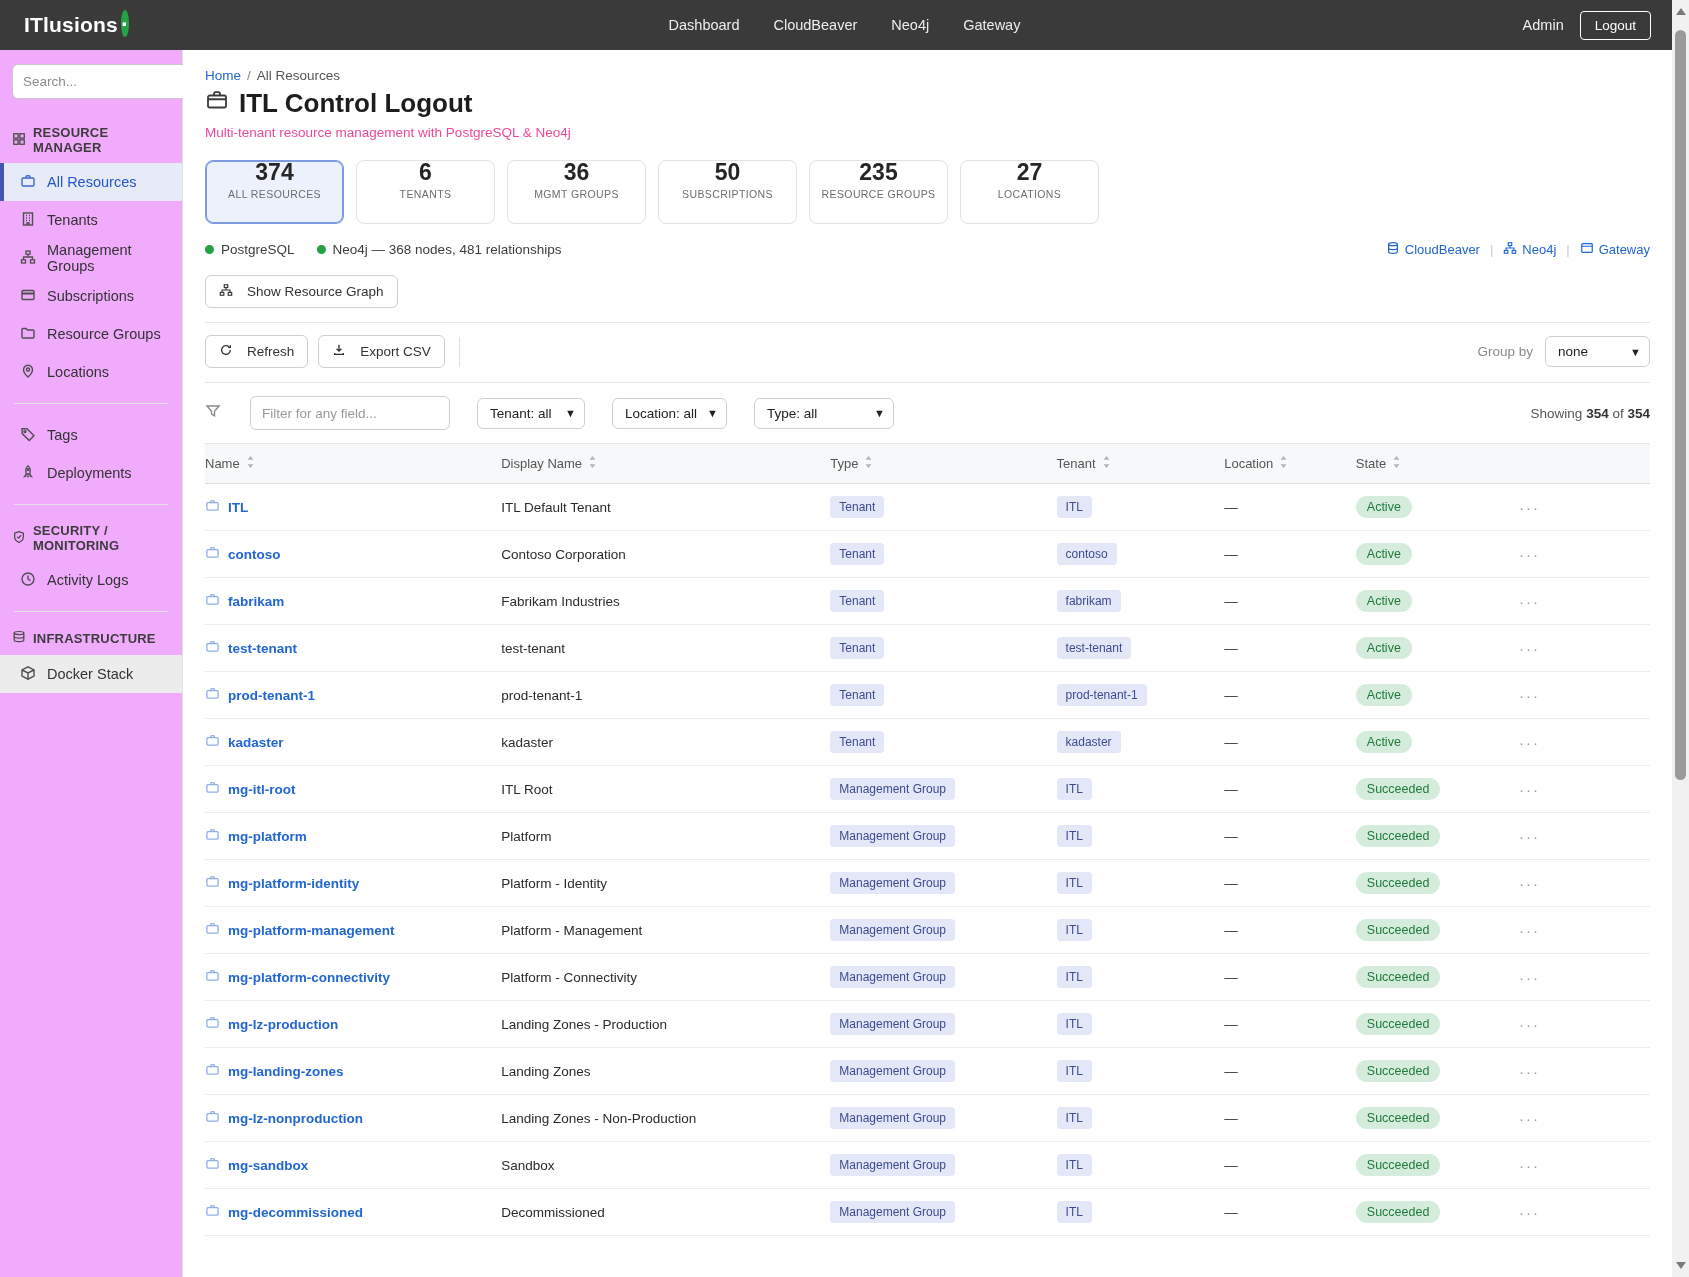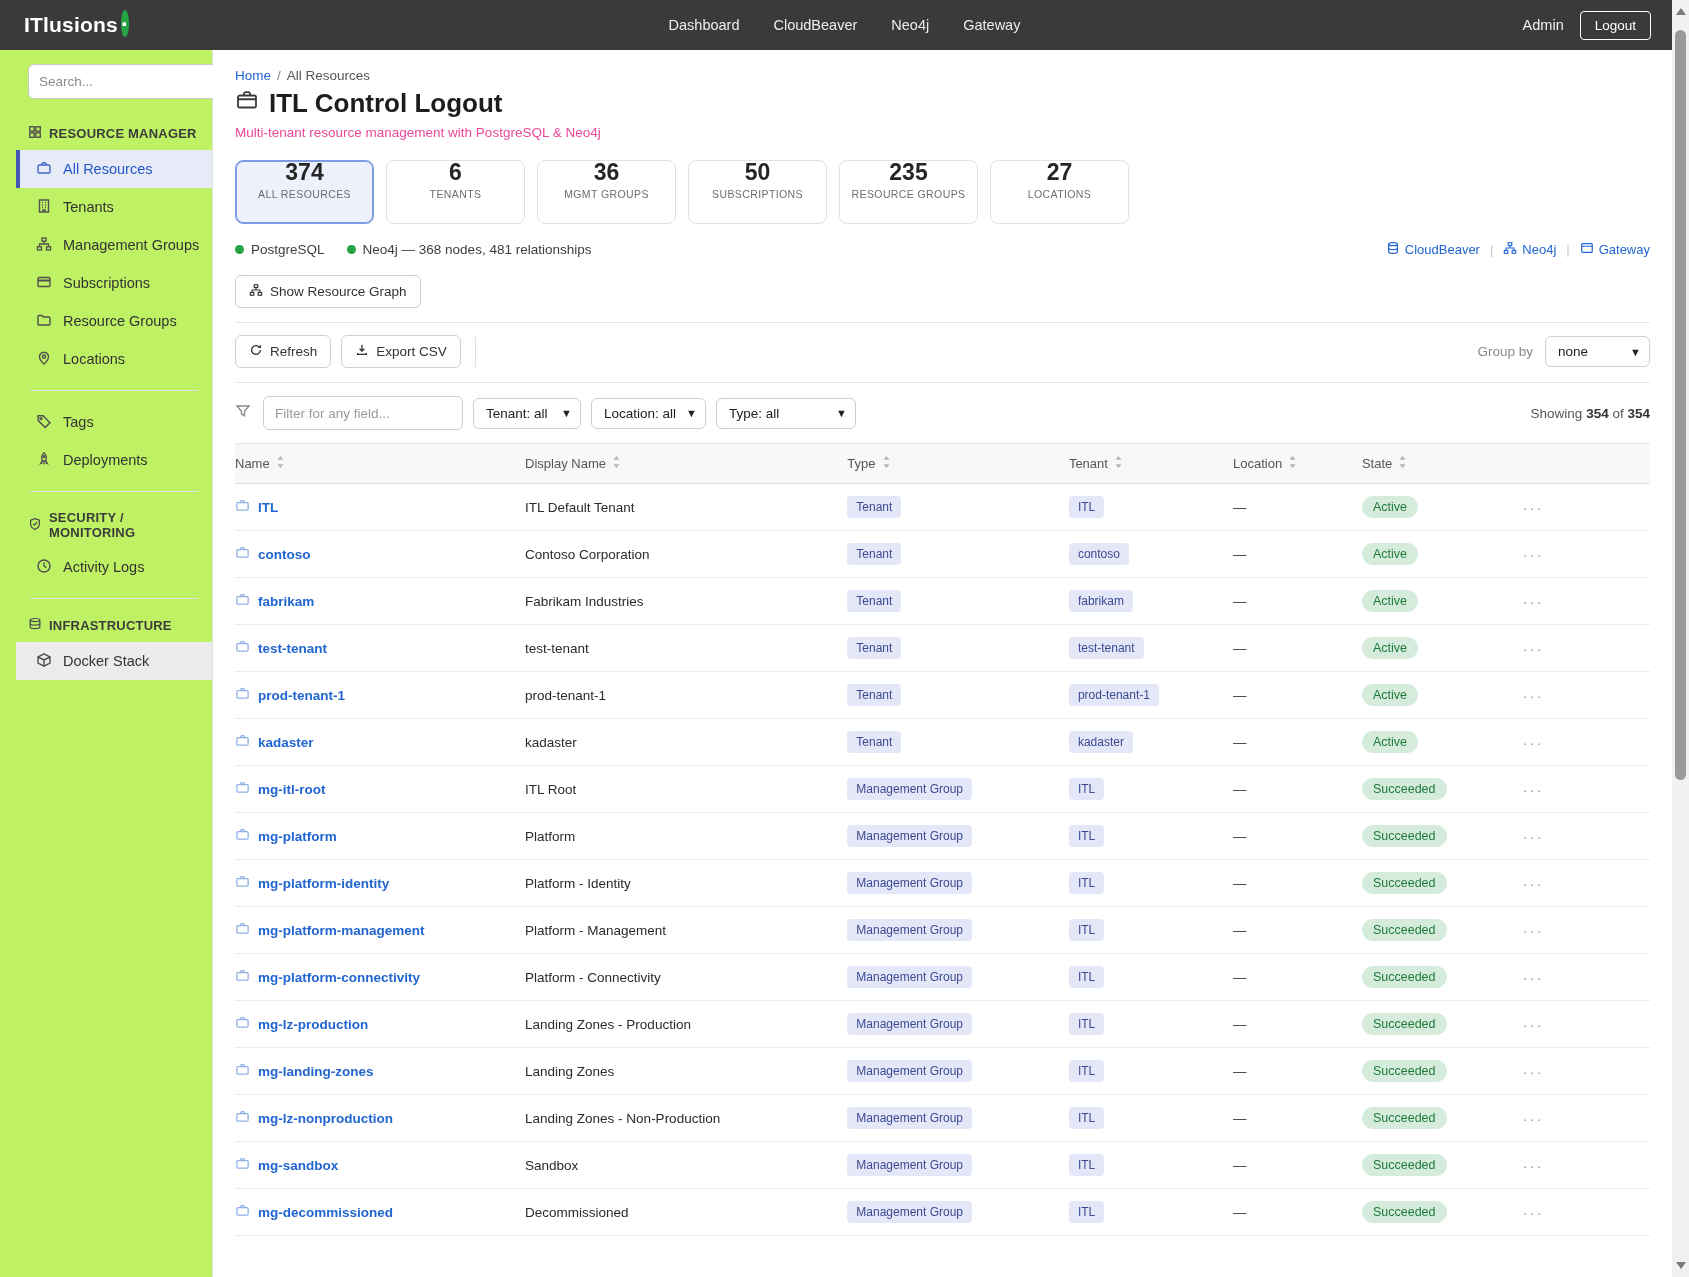--- a/index.html
+++ b/index.html
@@ -14,22 +14,22 @@
   .nav-links { position:absolute; left:0; right:0; display:flex; justify-content:center;
     gap:34px; pointer-events:none; }
   .nav-links a { pointer-events:auto; color:#ededed; text-decoration:none; font-size:14.5px; }
   .nav-right { margin-left:auto; display:flex; align-items:center; gap:16px; z-index:2; margin-right:14px;}
   .nav-user { color:#f0f0f0; font-size:14.5px; }
   .logout-btn { background:transparent; color:#fff; font-size:13.5px; border:1px solid #fff;
     border-radius:4px; padding:6px 14px; cursor:pointer; font-family:inherit; }
 
   
   .layout { display:flex; height:1227px; }
-  .sidebar { width:213px; border-right:1px solid #e0e0e0; background:#bef264;
-    padding:14px 0 0 16px; flex:none; }
+  .sidebar { width:183px; border-right:1px solid #e0e0e0; background:#f0abfc;
+    padding:14px 0 0 0; flex:none; }
   .search-input { width:199px; margin:0 12px 8px 12px; height:35px; border:1px solid #c9c9c9;
     border-radius:6px; padding:0 10px; font-size:13.5px; font-family:inherit; color:#333; }
   .search-input::placeholder { color:#8b8b8b; }
   .sb-section { display:flex; align-items:center; gap:7px; margin:18px 12px 8px 12px;
     font-size:13px; font-weight:bold; color:#3c3c3c; letter-spacing:.2px; }
   .sb-section svg { color:#4a4a4a; }
   .sb-item { display:flex; align-items:center; gap:11px; height:38px; padding-left:16px;
     font-size:14.5px; color:#333; cursor:pointer; border-left:4px solid transparent; }
   .sb-item svg { color:#4f4f4f; flex:none; }
   .sb-item.active { background:#e7ebf8; border-left-color:#4356b2; color:#2456c4; }
@@ -57,41 +57,41 @@
   .stat-label { font-size:10.5px; color:#6d6d6d; letter-spacing:.4px; }
 
   
   .status-row { display:flex; align-items:center; margin-top:17px; font-size:13.5px; color:#3d3d3d; }
   .status-item { display:flex; align-items:center; gap:7px; margin-right:22px; }
   .dot { width:9px; height:9px; border-radius:50%; background:#25a244; flex:none; }
   .status-links { margin-left:auto; display:flex; align-items:center; gap:10px; font-size:13px; }
   .status-links a { color:#2166d1; text-decoration:none; display:flex; align-items:center; gap:5px; }
   .status-links .pipe { color:#c9c9c9; }
 
-  .btn { display:inline-flex; align-items:center; gap:7px; border:1px solid #cfcfcf;
+  .btn { display:inline-flex; align-items:center; gap:14px; border:1px solid #cfcfcf;
     background:#fff; border-radius:6px; padding:7px 13px; font-size:13.5px; color:#333;
     cursor:pointer; font-family:inherit; }
   .graph-btn { margin-top:17px; }
   .hr { border:0; border-top:1px solid #e6e6e6; margin:14px 0 0 0; }
 
   .toolbar { display:flex; align-items:center; margin-top:12px; }
   .toolbar .btn { margin-right:10px; }
   .v-div { width:1px; height:30px; background:#e0e0e0; margin:0 4px; }
   .groupby { margin-left:auto; display:flex; align-items:center; gap:12px; }
   .groupby-label { color:#8a8a8a; font-size:13.5px; }
   .select-wrap { position:relative; display:inline-block; }
   .select-wrap select { appearance:none; -webkit-appearance:none; border:1px solid #cfcfcf;
     border-radius:6px; background:#fff; font-size:13.5px; color:#222; font-family:inherit;
     padding:7px 28px 7px 12px; cursor:pointer; }
   .select-wrap .chev { position:absolute; right:9px; top:50%; transform:translateY(-54%);
     pointer-events:none; color:#222; font-size:11px; }
   .groupby .select-wrap select { min-width:105px; }
 
   
-  .filter-row { display:flex; align-items:center; margin-top:13px; gap:10px; }
+  .filter-row { display:flex; align-items:center; margin-top:13px; gap:27px; }
   .funnel { color:#8a8a8a; flex:none; margin-right:2px; }
   .filter-input { width:200px; height:34px; border:1px solid #cfcfcf; border-radius:6px;
     padding:0 11px; font-size:13.5px; font-family:inherit; color:#333; }
   .filter-input::placeholder { color:#9a9a9a; }
   .showing { margin-left:auto; font-size:13.5px; color:#555; }
   .showing b { color:#333; }
 
   
   .table-wrap { margin-top:13px; }
   table { border-collapse:collapse; width:100%; table-layout:fixed; }

